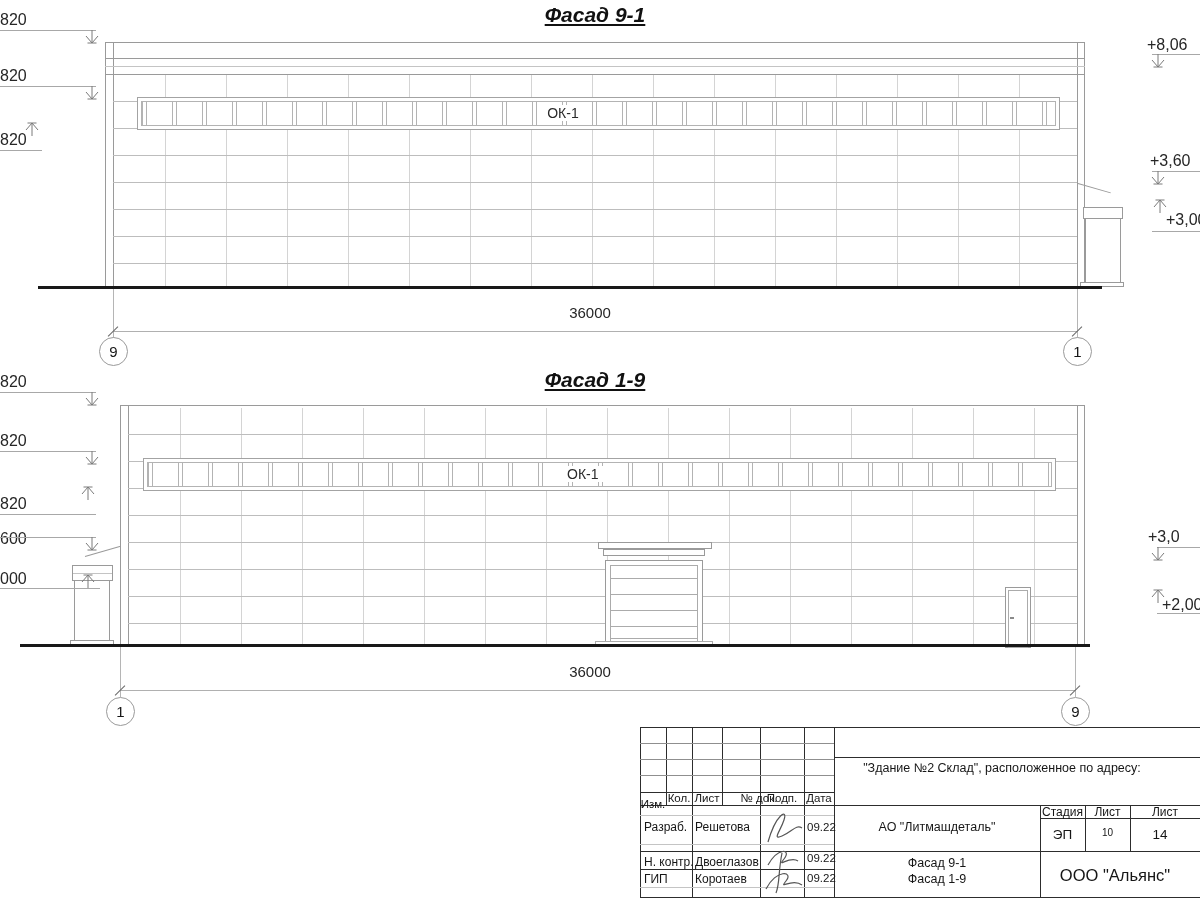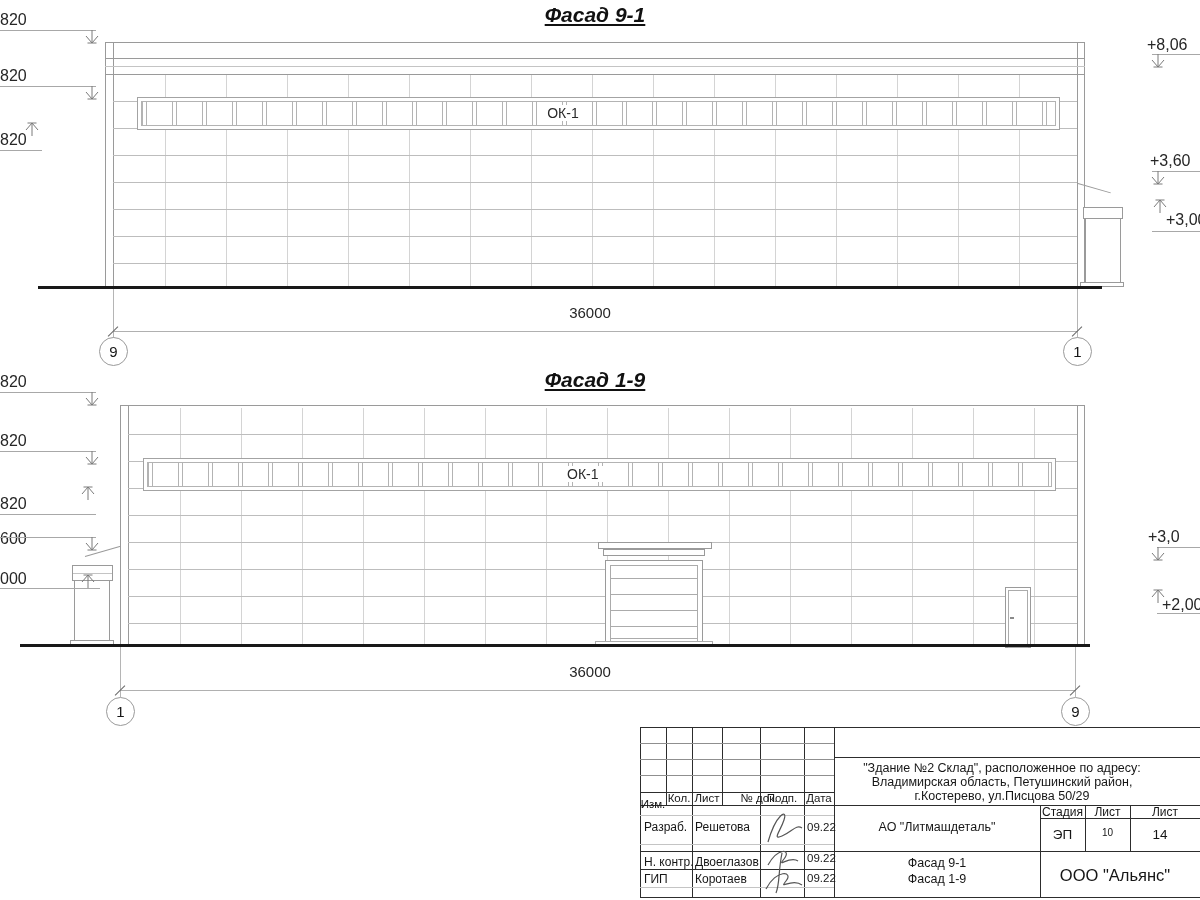--- a/index.html
+++ b/index.html
@@ -227,22 +227,20 @@
   <div class="tb-line-l" style="left:640px;top:887px;width:194px;height:1px;"></div>
 
   <div class="tb-center" style="left:640px;top:792px;width:26px;font-size:11.5px;margin-top:6px;">Изм.</div>
   <div class="tb-center" style="left:666px;top:792px;width:26px;font-size:11.5px;">Кол.</div>
   <div class="tb-center" style="left:692px;top:792px;width:30px;font-size:11.5px;">Лист</div>
   <div class="tb-center" style="left:722px;top:792px;width:38px;font-size:11.5px;margin-left:18px;">№ док.</div>
   <div class="tb-center" style="left:760px;top:792px;width:44px;font-size:11.5px;">Подп.</div>
   <div class="tb-center" style="left:804px;top:792px;width:30px;font-size:11.5px;">Дата</div>
 
   <div class="tb-center" style="left:834px;top:761px;width:336px;font-size:12.5px;">"Здание №2 Склад", расположенное по адресу:</div>
-  <div class="tb-center" style="left:834px;top:775px;width:336px;font-size:12.5px;">Владимирская область, Петушинский район,</div>
-  <div class="tb-center" style="left:834px;top:789px;width:336px;font-size:12.5px;">г.Костерево, ул.Писцова 50/29</div>
 
   <div class="tb-text" style="left:644px;top:820px;">Разраб.</div>
   <div class="tb-text" style="left:695px;top:820px;">Решетова</div>
   <div class="tb-text" style="left:807px;top:821px;font-size:11.5px;">09.22</div>
   <div class="tb-text" style="left:644px;top:855px;">Н. контр.</div>
   <div class="tb-text" style="left:695px;top:855px;">Двоеглазов</div>
   <div class="tb-text" style="left:807px;top:852px;font-size:11.5px;">09.22</div>
   <div class="tb-text" style="left:644px;top:872px;">ГИП</div>
   <div class="tb-text" style="left:695px;top:872px;">Коротаев</div>
   <div class="tb-text" style="left:807px;top:872px;font-size:11.5px;">09.22</div>

